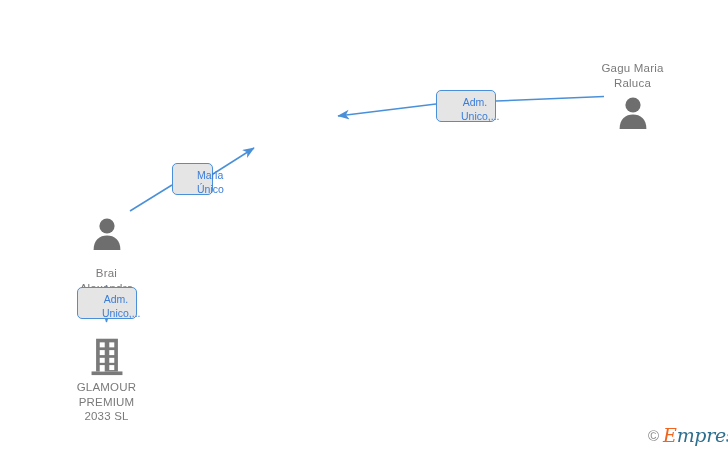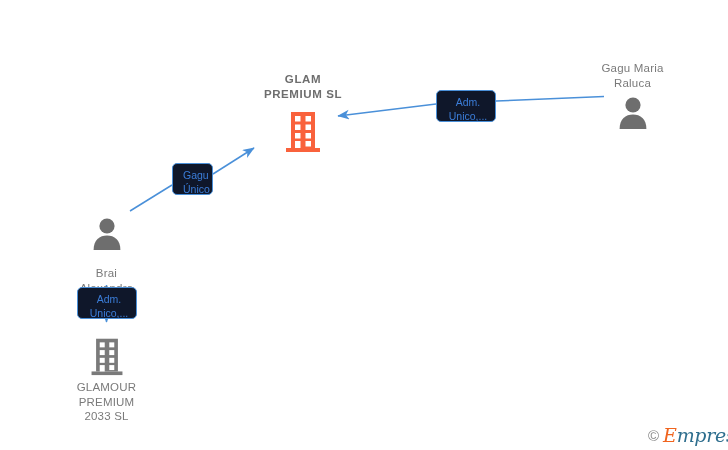--- a/index.html
+++ b/index.html
@@ -38,26 +38,26 @@
   }
   .node-label.bold {
     font-weight: bold;
     color: #6e6e6e;
     letter-spacing: 0.6px;
   }
   .badge {
     position: absolute;
     border: 1px solid #4a90d9;
     border-radius: 5px;
-    background: #0f172a;
+    background: #e5e5e5;
     color: #3b7dd8;
     font-size: 10.5px;
     line-height: 14px;
     text-align: center;
-    padding: 4px 6px 5px 10px;
+    padding: 4px 6px 5px 24px;
     white-space: pre-line;
     box-sizing: border-box;
   }
   .watermark {
     position: absolute;
     display: flex;
     align-items: center;
     gap: 4px;
   }
   .wm-c {
@@ -96,38 +96,20 @@
     <g>
       <path d="M130,211 L172,185" fill="none" stroke="#4a90d9" stroke-width="1.5"></path>
       <path d="M213,174 L254,148" fill="none" stroke="#4a90d9" stroke-width="1.5" marker-end="url(#arrowblue)"></path>
     </g>
 
     <g>
       <path d="M106.5,285 L106.5,322" fill="none" stroke="#4a90d9" stroke-width="1.5" marker-end="url(#arrowbluesm)"></path>
     </g>
   </svg>
 
-  <div class="node" style="left:223px; top:72px; width:160px;">
-    <div class="node-label bold">GLAM
-PREMIUM  SL</div>
-    <div style="margin-top:8px; display:flex; justify-content:center;">
-      <svg width="38" height="44" viewBox="0 0 38 44">
-        <rect x="7" y="3" width="24" height="36" fill="#f9623c"></rect>
-        <rect x="2" y="39" width="34" height="4" fill="#f9623c"></rect>
-        <rect x="11" y="7" width="5.5" height="5.5" fill="#ffffff"></rect>
-        <rect x="21.5" y="7" width="5.5" height="5.5" fill="#ffffff"></rect>
-        <rect x="11" y="15.5" width="5.5" height="5.5" fill="#ffffff"></rect>
-        <rect x="21.5" y="15.5" width="5.5" height="5.5" fill="#ffffff"></rect>
-        <rect x="11" y="24" width="5.5" height="5.5" fill="#ffffff"></rect>
-        <rect x="21.5" y="24" width="5.5" height="5.5" fill="#ffffff"></rect>
-        <rect x="11" y="32" width="5.5" height="7" fill="#ffffff"></rect>
-        <rect x="21.5" y="32" width="5.5" height="5.5" fill="#ffffff"></rect>
-      </svg>
-    </div>
-  </div>
 
   <div class="node" style="left:560px; top:61px; width:145px;">
     <div class="node-label">Gagu Maria
 Raluca</div>
     <div style="margin-top:5px; display:flex; justify-content:center;">
       <svg width="34" height="34" viewBox="0 0 34 34">
         <circle cx="17" cy="10" r="7.6" fill="#6e6e6e"></circle>
         <path d="M3.6,34 C3.6,24.2 9.6,19.6 17,19.6 C24.4,19.6 30.4,24.2 30.4,34 z" fill="#6e6e6e"></path>
       </svg>
     </div>
@@ -161,21 +143,21 @@
       </svg>
     </div>
     <div class="node-label" style="margin-top:4px;">GLAMOUR
 PREMIUM
 2033  SL</div>
   </div>
 
   <div class="badge" style="left:436px; top:90px; width:60px; height:32px;">Adm.
 Unico,...</div>
 
-  <div class="badge" style="left:172px; top:163px; width:41px; height:32px;">Gagu
+  <div class="badge" style="left:172px; top:163px; width:41px; height:32px;">Maria
 Único</div>
 
   <div class="badge" style="left:77px; top:287px; width:60px; height:32px;">Adm.
 Unico,...</div>
 
   <div class="watermark" style="left:648px; top:424px;">
     <span class="wm-c">©</span>
     <span class="wm-text">
       <span class="wm-e">E</span><span class="wm-rest">mpresia</span>
     </span>

